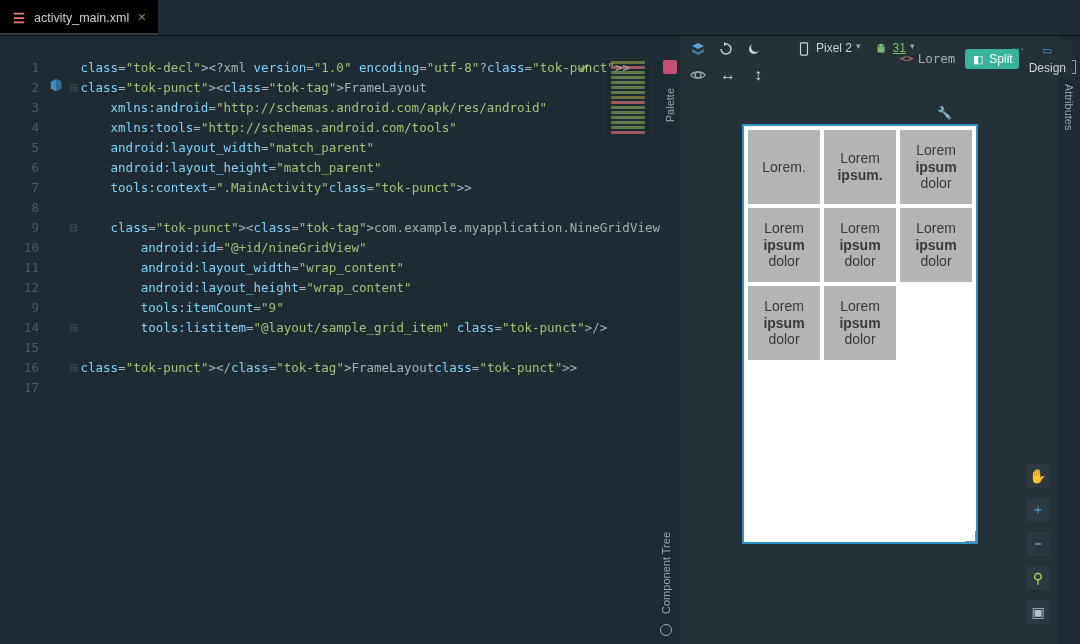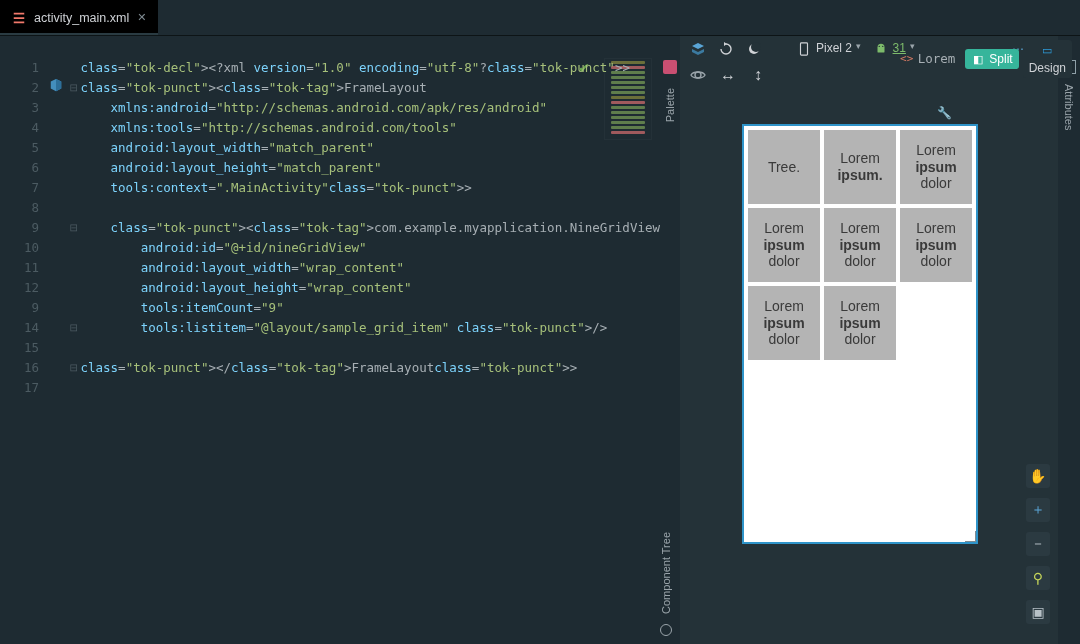--- a/index.html
+++ b/index.html
@@ -248,21 +248,21 @@
             </svg>
         </span>
         <span class="dicon">↔</span>
         <span class="dicon">↕</span>
       </div>
 
       <div class="canvas-area">
         <span class="wrench">🔧</span>
         <div class="device">
           <div class="grid9" id="grid9">
-              <div class="cell">Tree.</div>
+              <div class="cell">Lorem.</div>
               <div class="cell">Lorem <b>ipsum.</b></div>
               <div class="cell">Lorem <b>ipsum</b> dolor</div>
               <div class="cell">Lorem <b>ipsum</b> dolor</div>
               <div class="cell">Lorem <b>ipsum</b> dolor</div>
               <div class="cell">Lorem <b>ipsum</b> dolor</div>
               <div class="cell">Lorem <b>ipsum</b> dolor</div>
               <div class="cell">Lorem <b>ipsum</b> dolor</div>
             </div>
           <div class="resize-handle"></div>
         </div>

